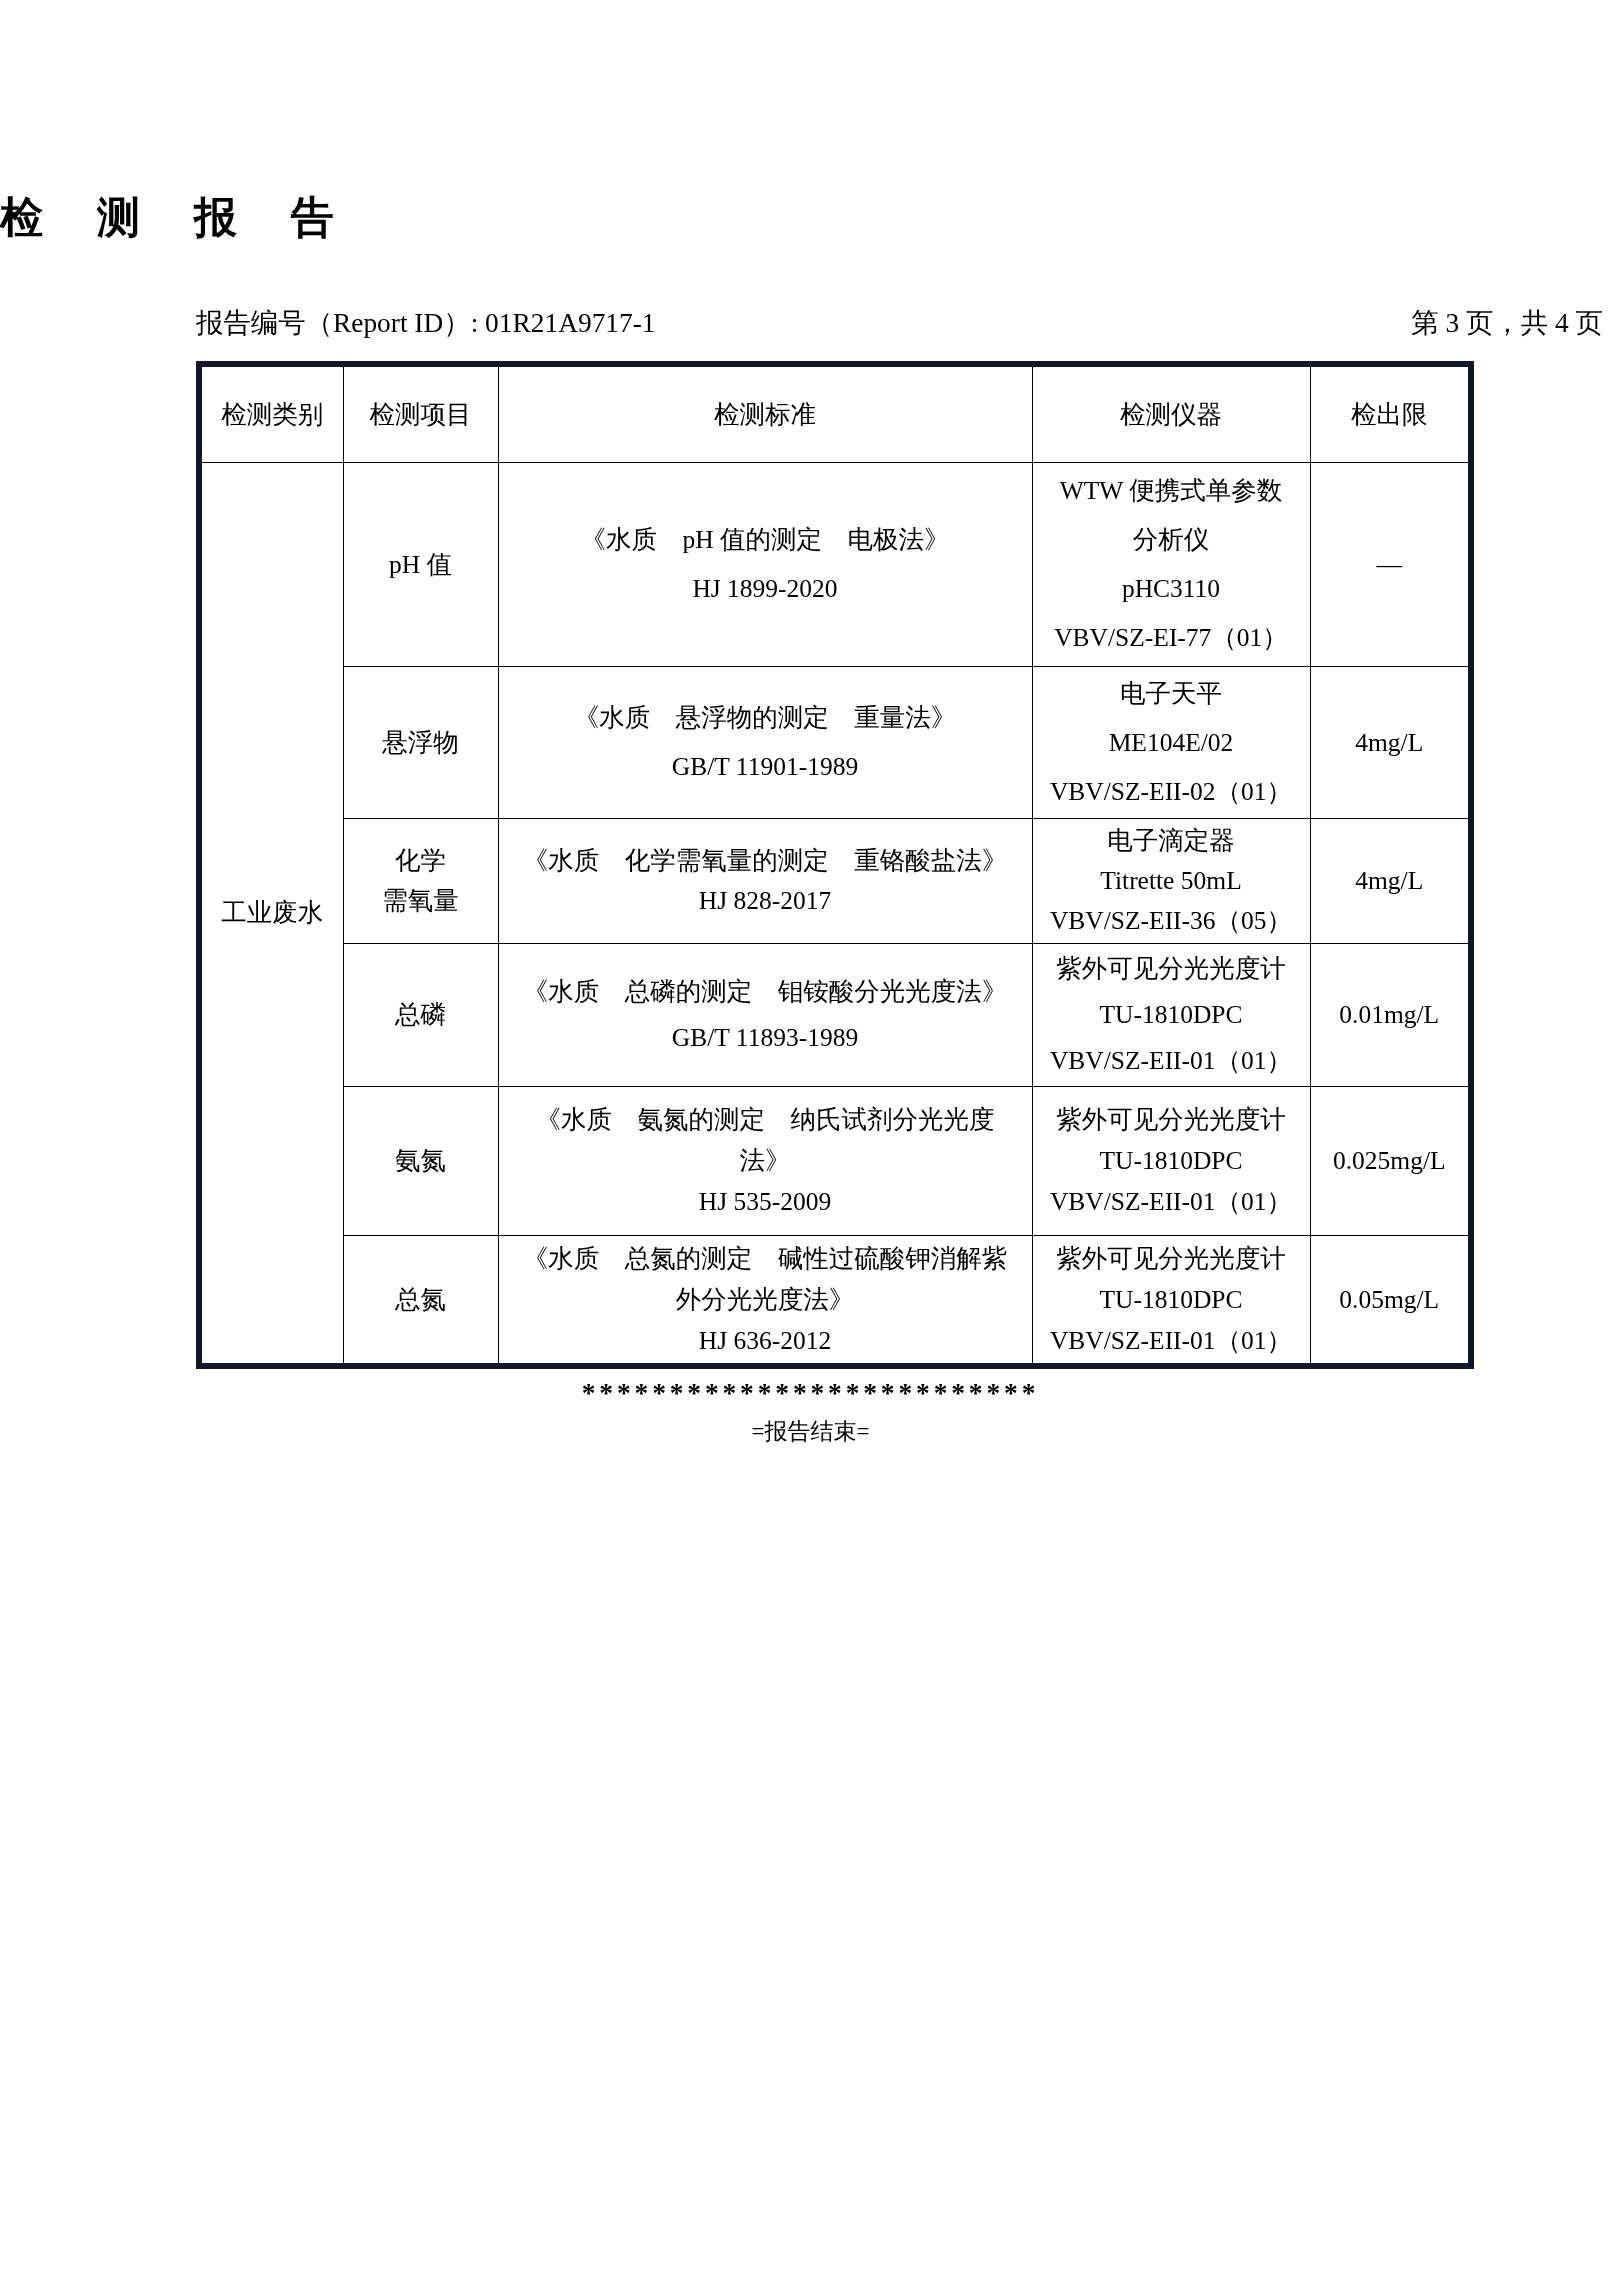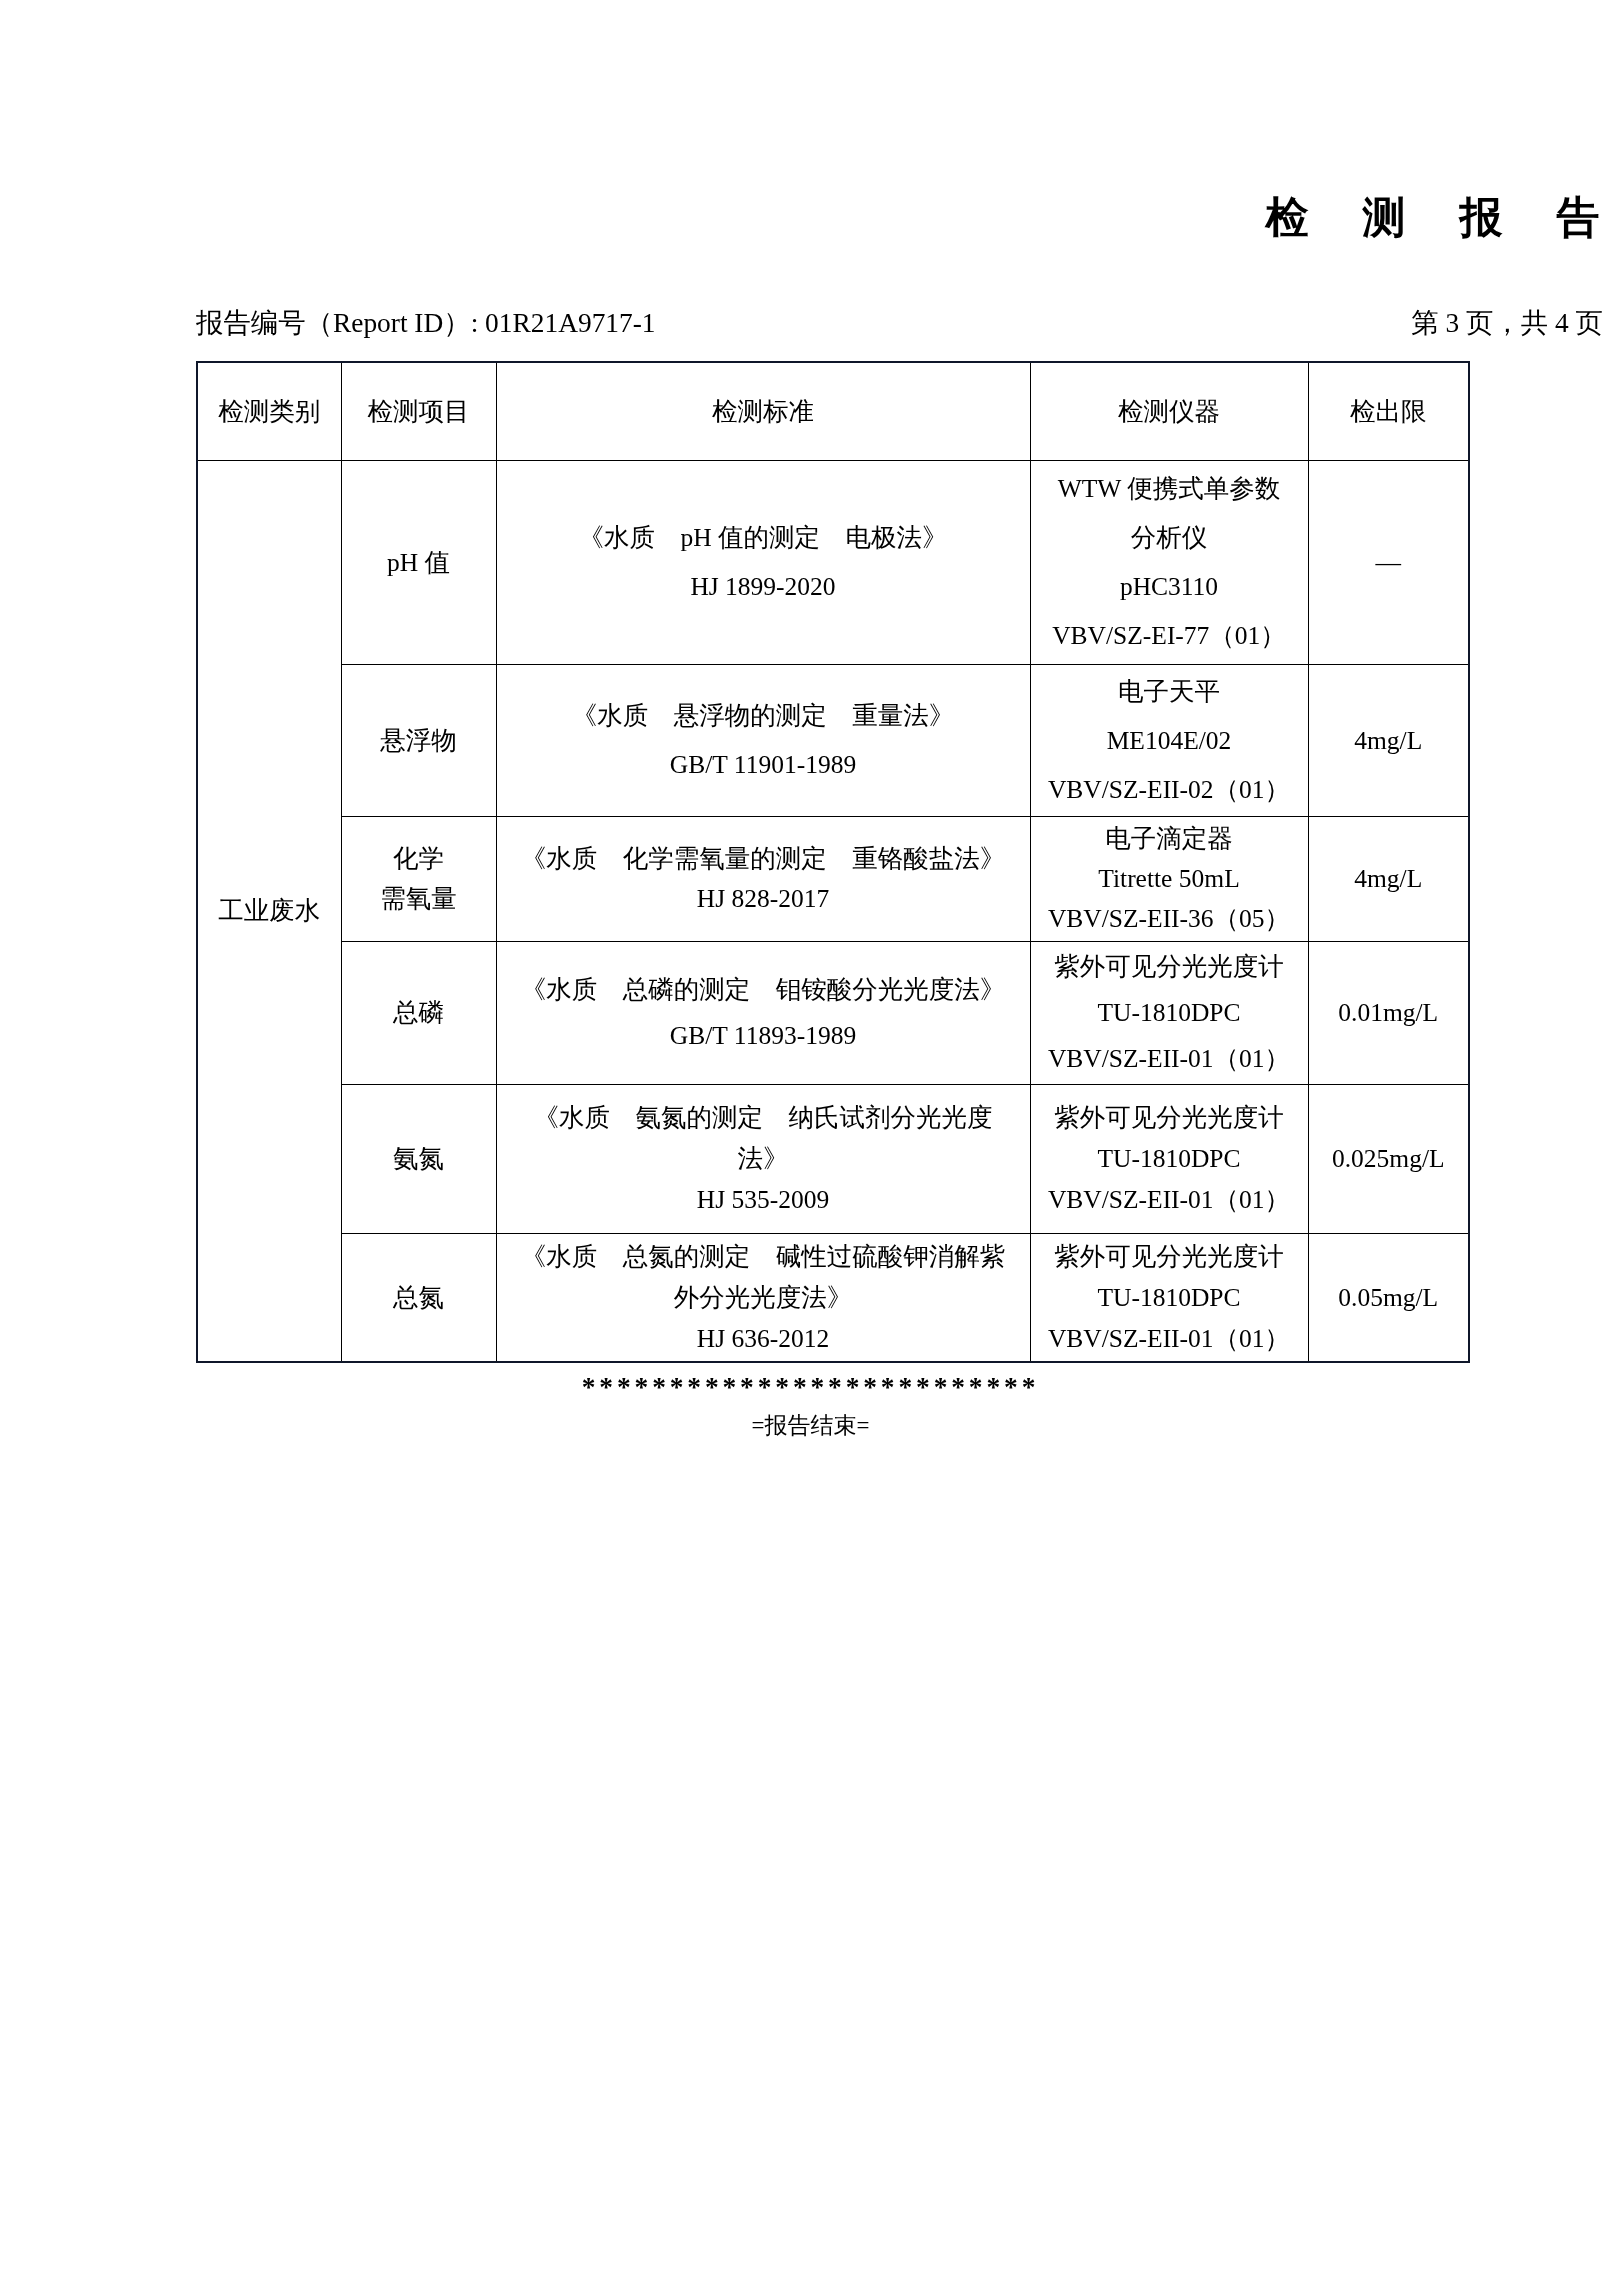--- a/index.html
+++ b/index.html
@@ -7,21 +7,21 @@
     position: relative;
     width: 1621px;
     height: 2293px;
     background: #ffffff;
     color: #000000;
     font-family: "Liberation Serif", "DejaVu Serif", serif;
     overflow: hidden;
   }
   .title {
     margin-top: 192px;
-    text-align: right;
+    text-align: left;
     font-size: 43px;
     font-weight: bold;
     letter-spacing: 21.6px;
     line-height: 1.2;
   }
   .content {
     margin-left: 196px;
     width: 1407px;
   }
   .meta-row {
@@ -36,21 +36,21 @@
     margin-top: 76px;
     font-size: 35px;
     font-weight: bold;
     line-height: 1.2;
   }
   table.basis {
     margin-top: 21.6px;
     border-collapse: collapse;
     table-layout: fixed;
     width: 1274px;
-    border: 2px solid #0f172a;
+    border: 6px solid #0f172a;
   }
   table.basis th, table.basis td {
     border: 1px solid #000;
     text-align: center;
     vertical-align: middle;
     font-size: 25.5px;
     font-weight: normal;
     padding: 2px 5.9px;
     white-space: pre-line;
     overflow: hidden;

